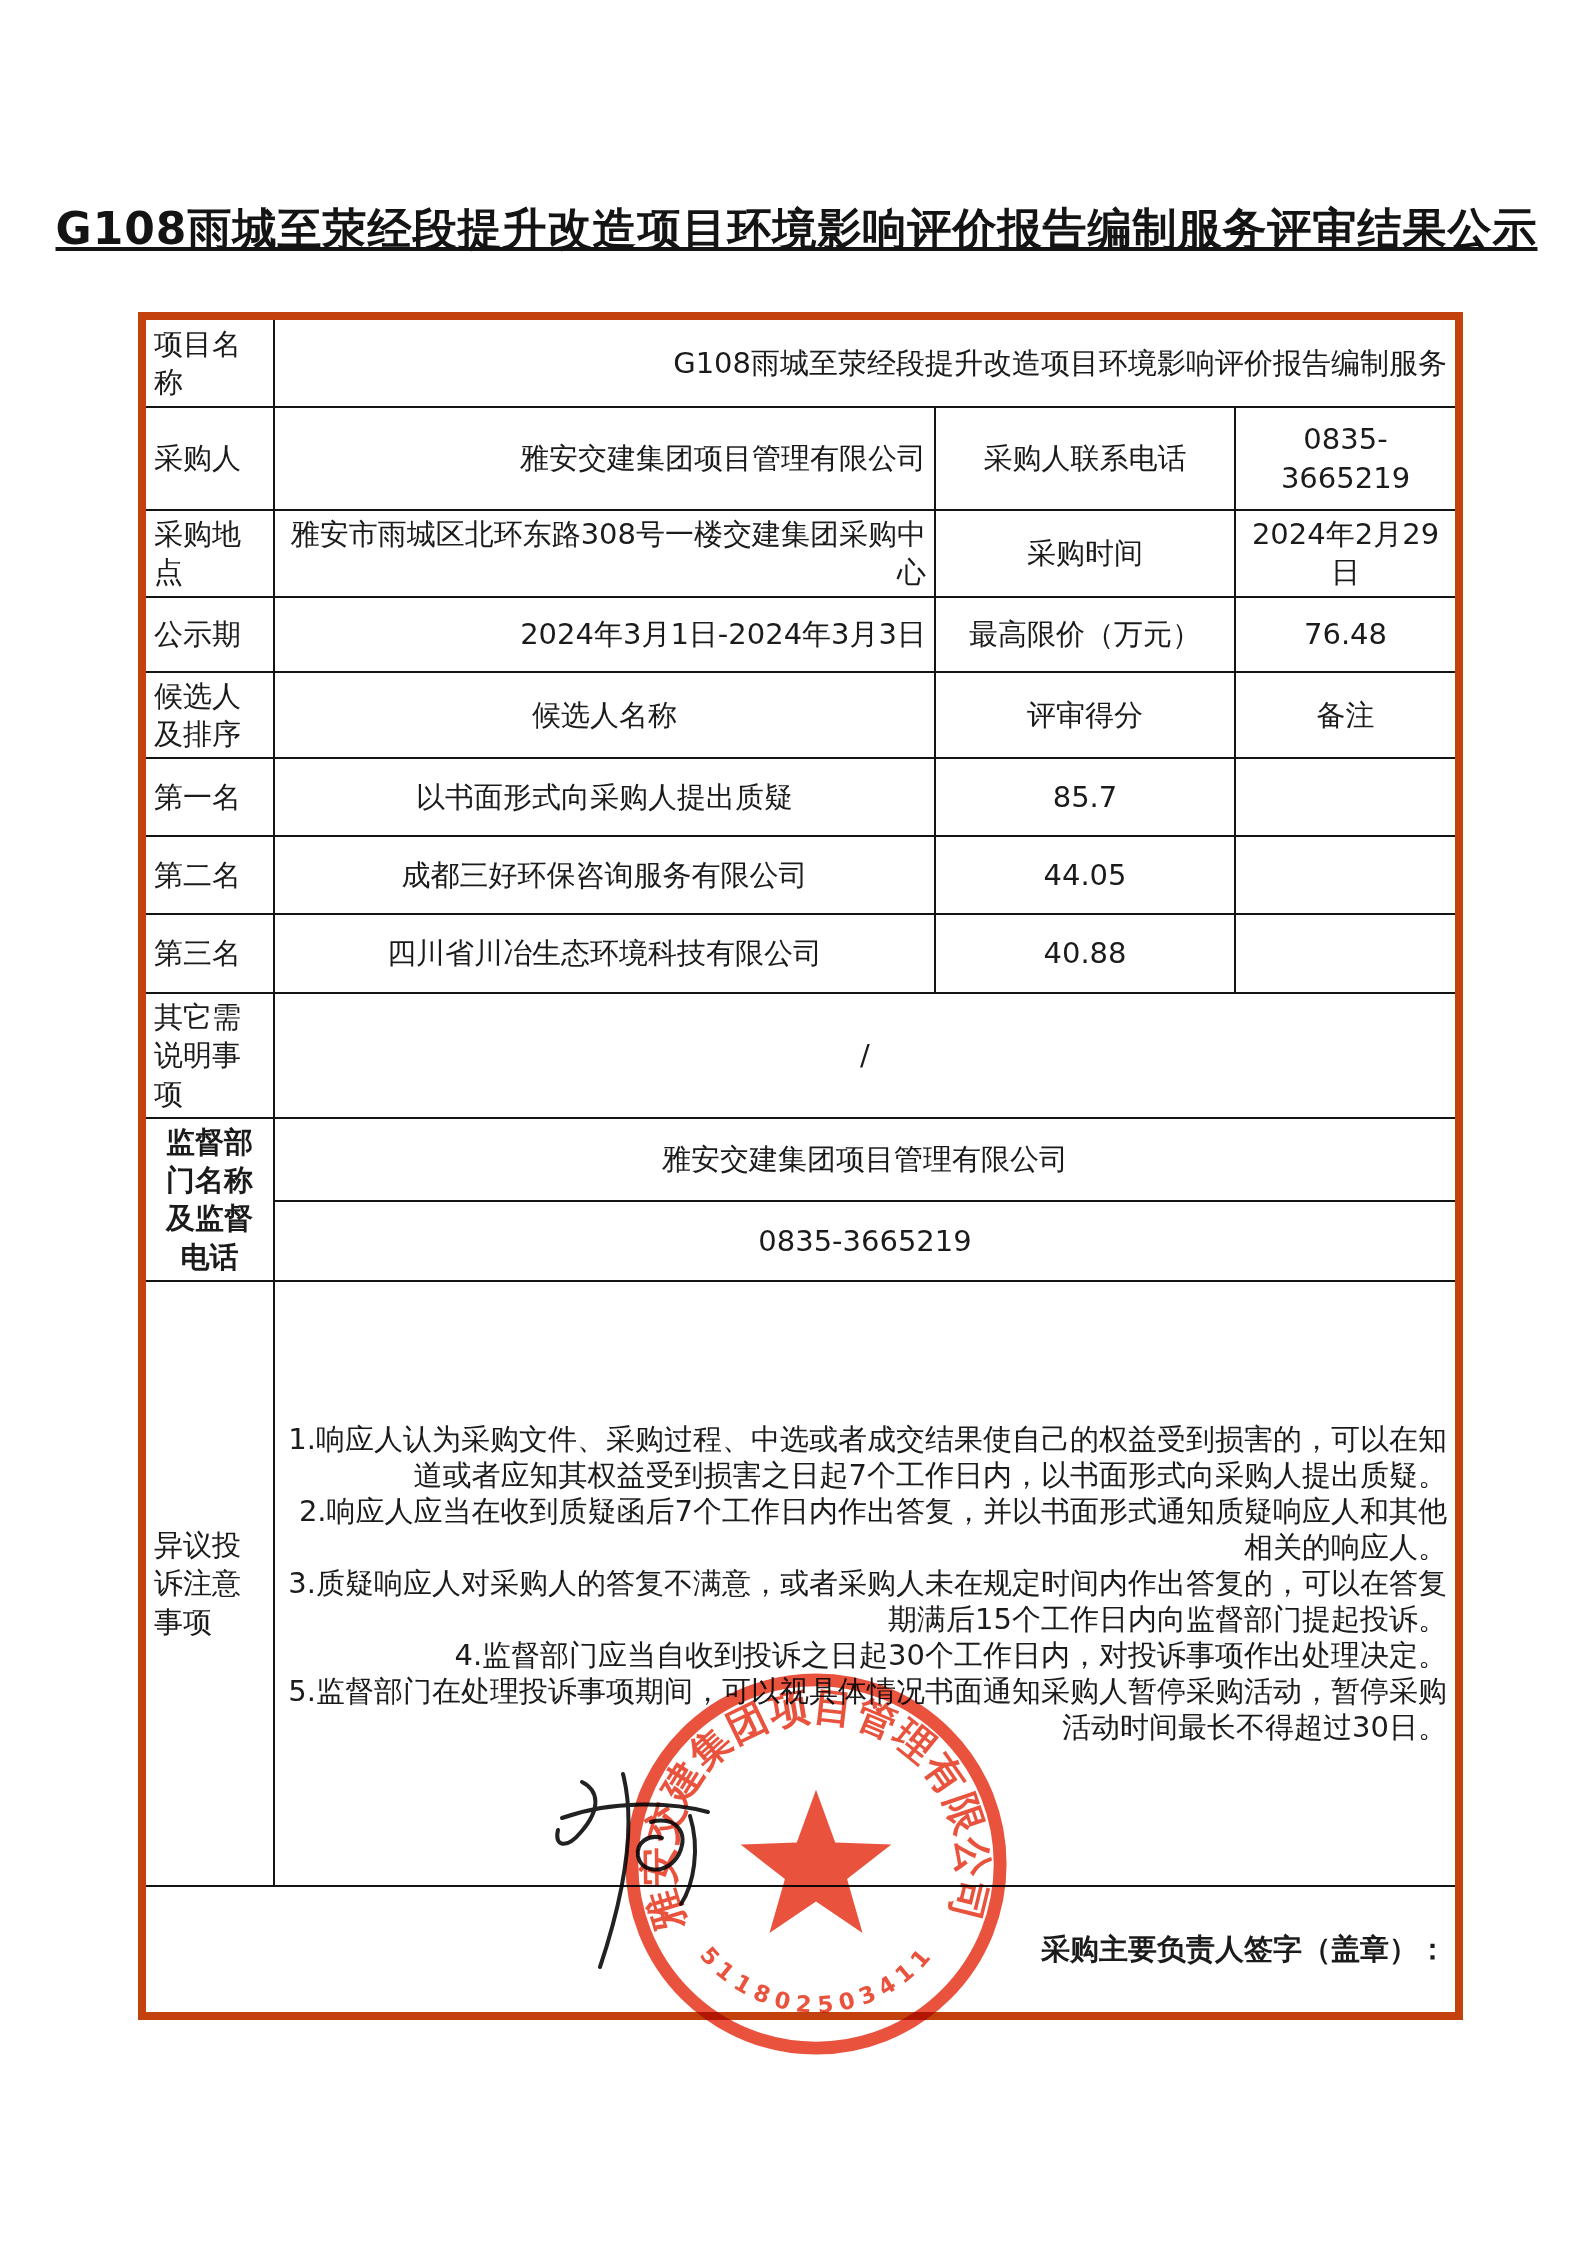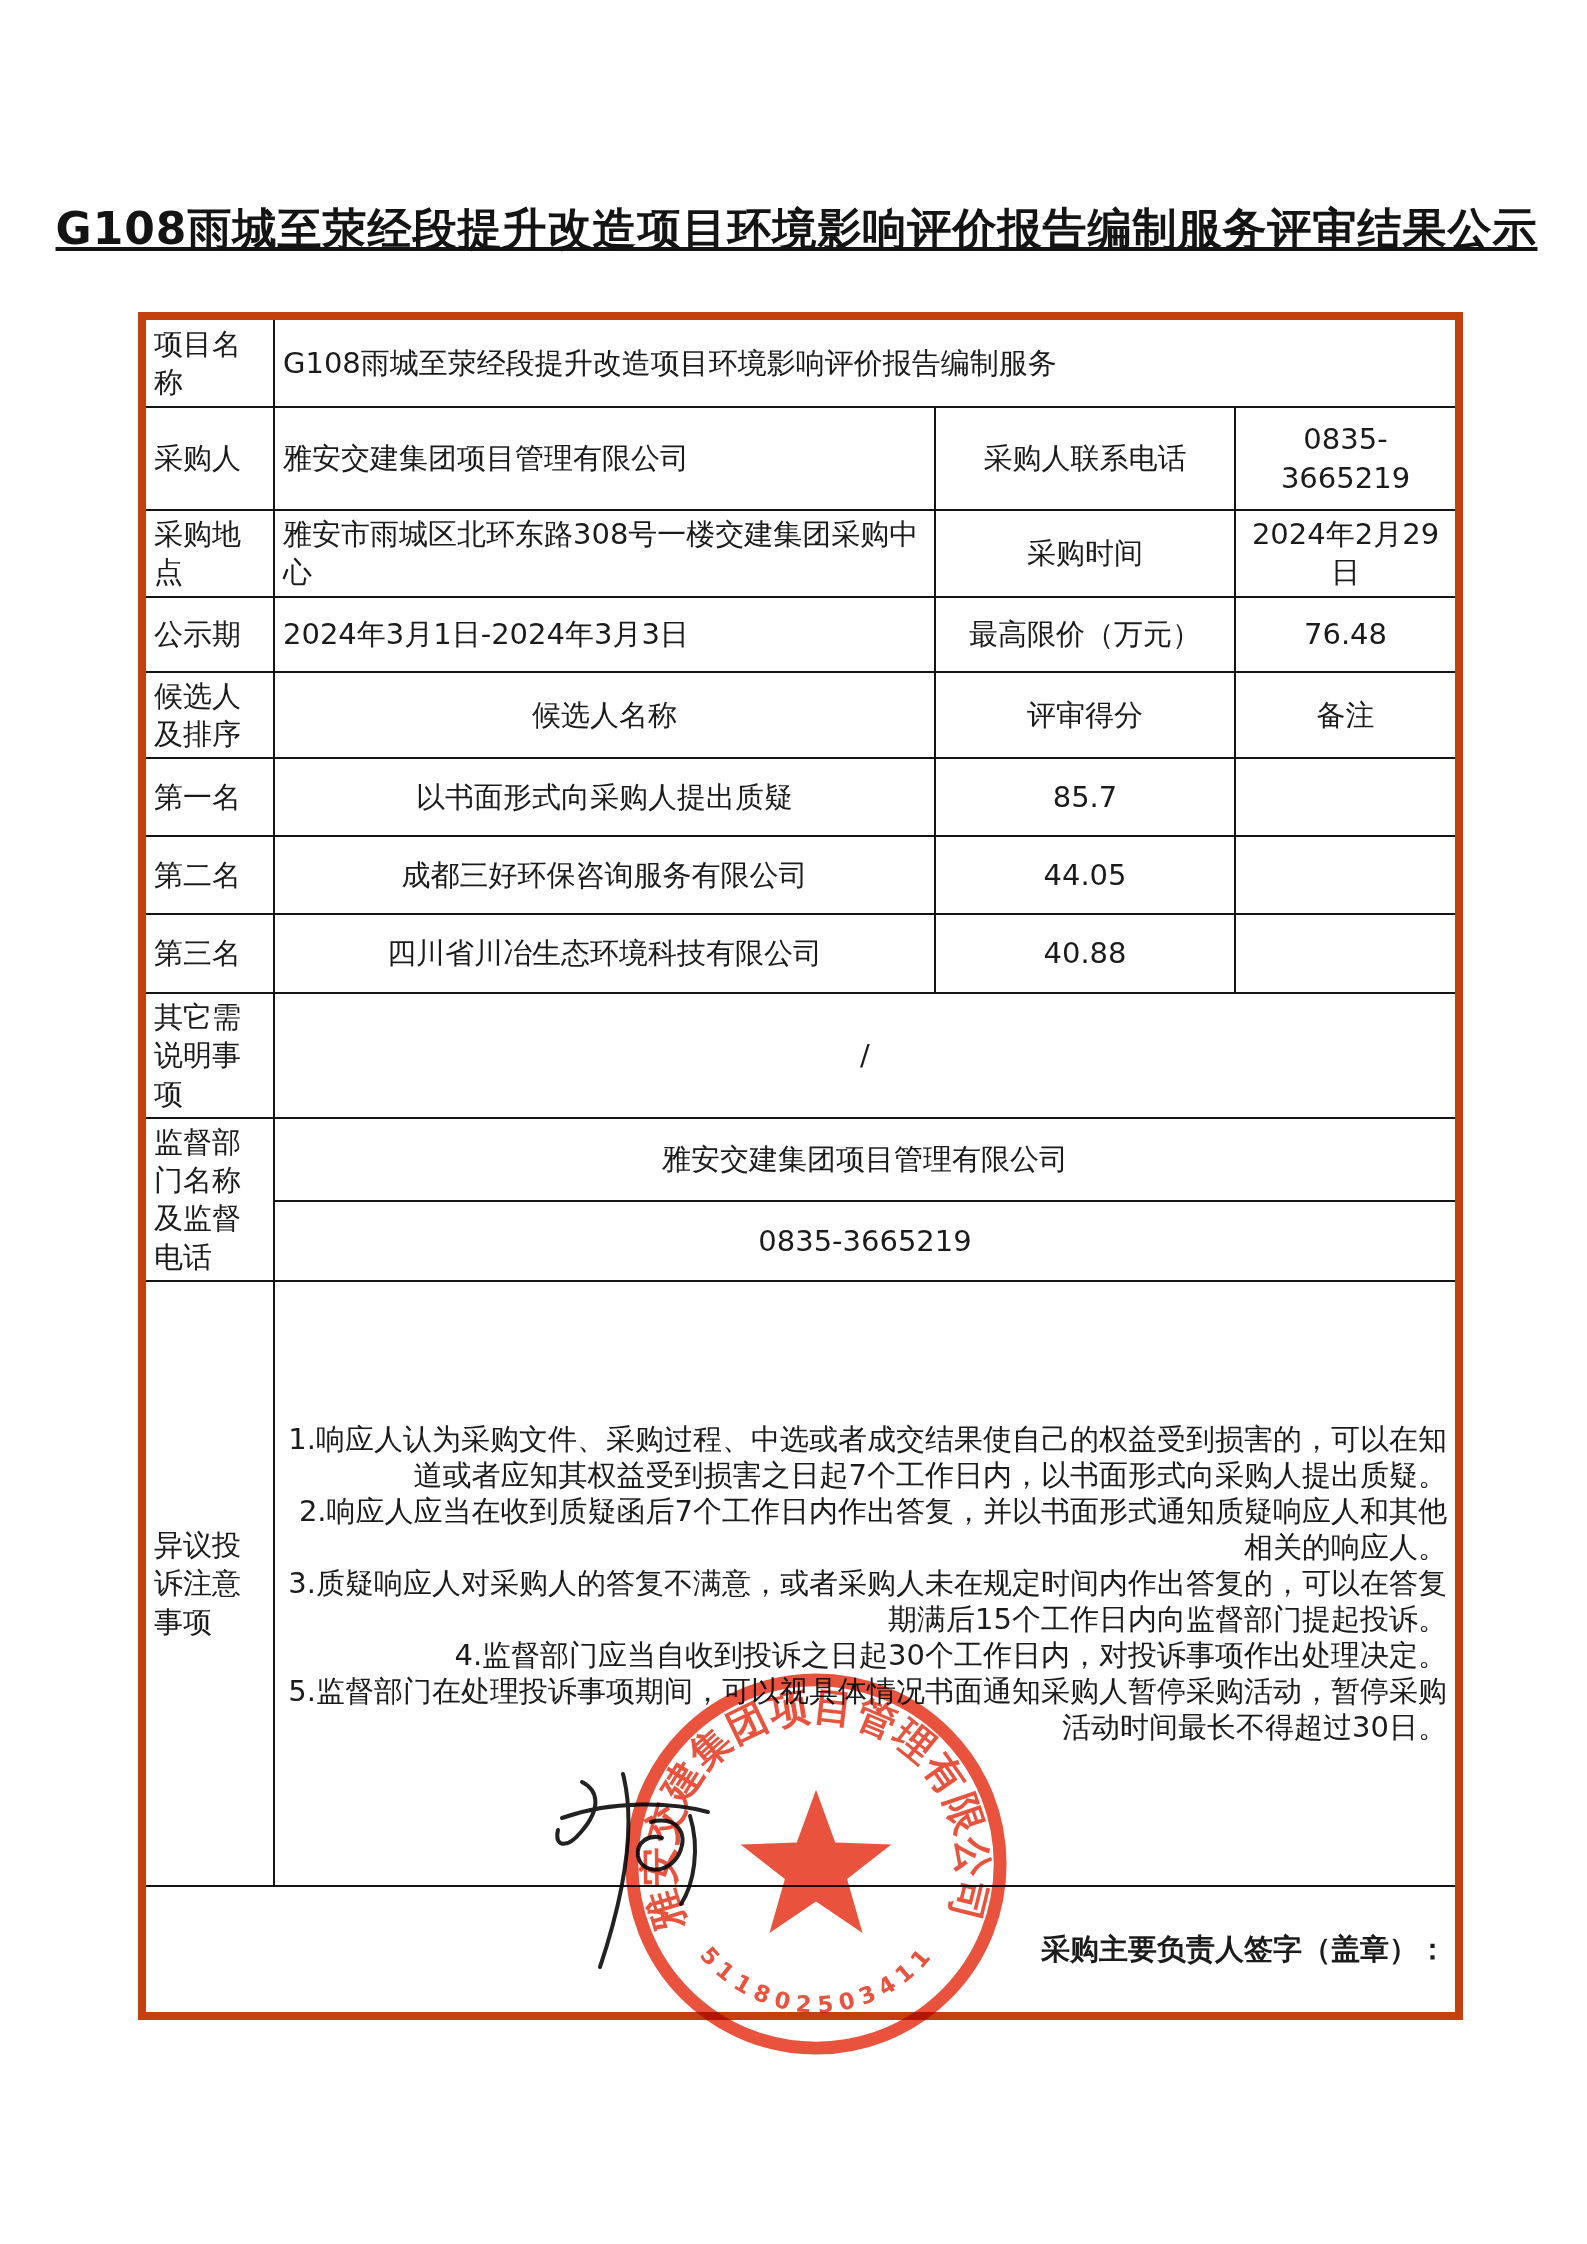--- a/index.html
+++ b/index.html
@@ -20,22 +20,22 @@
     border:8px solid #c2410c;
   }
   table.doc td {
     border:2.5px solid #141414;
     font-size:29px; line-height:1.32;
     vertical-align:middle;
     padding:4px 8px;
     overflow:hidden;
   }
   td.lbl { text-align:left; padding-left:10px; padding-right:4px; }
-  td.lbl-c { padding-left:4px; padding-right:4px; }
-  td.val-l { text-align:left; padding-left:11px; }
+  td.lbl-c { text-align:center; padding-left:4px; padding-right:4px;font-weight:bold; }
+  td.val-l { text-align:right; padding-left:11px; }
   td.c { text-align:center; }
   td.law-cell { padding:0 10px 0 14px; }
   .law-line { margin:0; font-size:29px; line-height:36px; text-align:right; }
   td.sign-cell { text-align:right; padding-left:12px; font-size:29px;font-weight:bold; }
   .seal {
     position:absolute; left:618px; top:1666px; width:396px; height:396px;
     mix-blend-mode:multiply; opacity:0.92; pointer-events:none;
   }
   .signature {
     position:absolute; left:520px; top:1762px; width:220px; height:220px;

